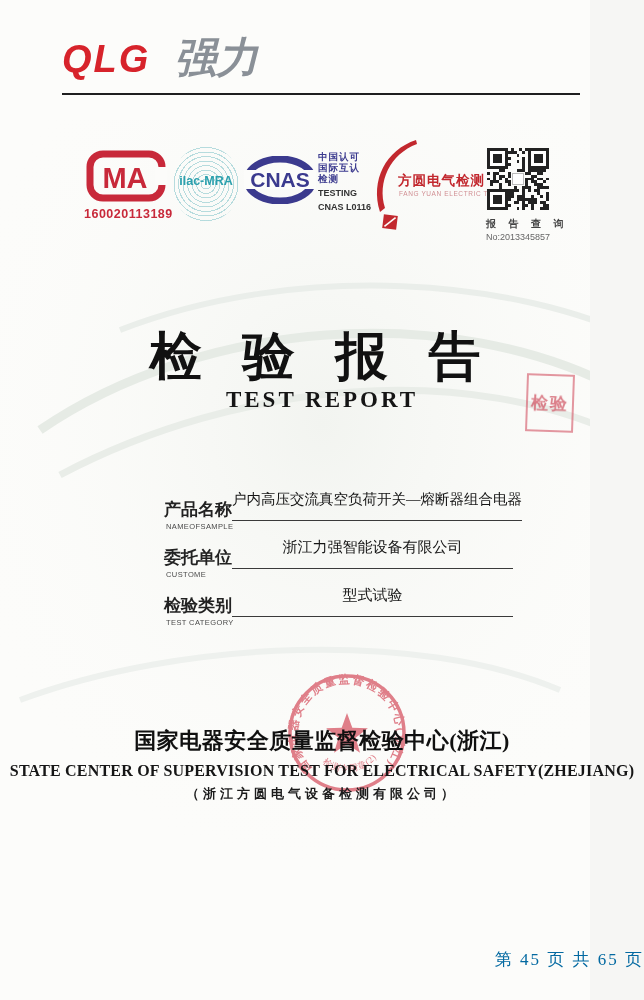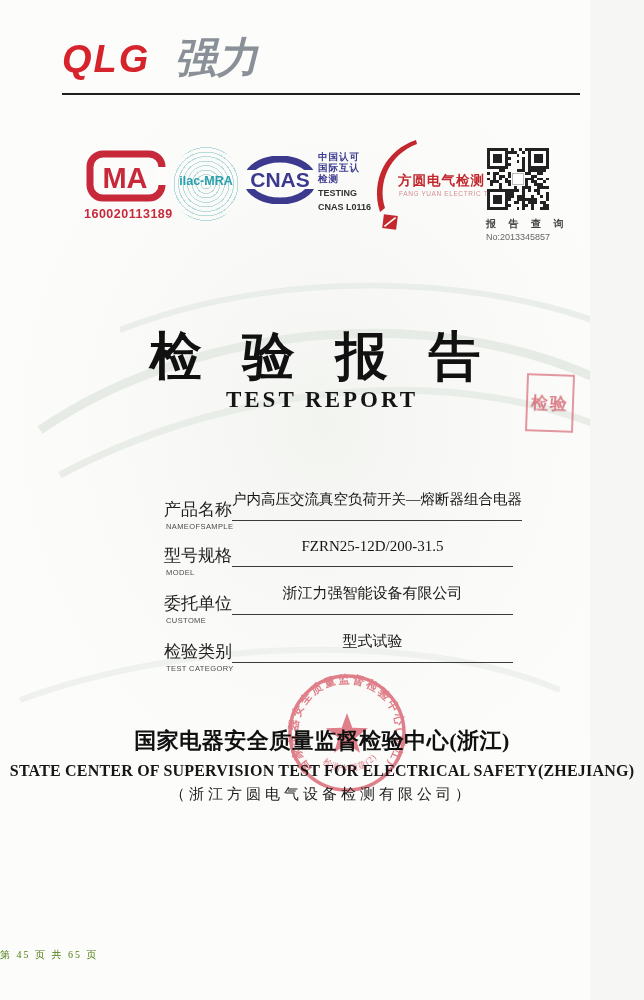--- a/index.html
+++ b/index.html
@@ -50,38 +50,38 @@
   .seal-sq { left:526px; top:374px; width:44px; height:54px;
     border:2px solid rgba(213,95,110,.65); transform:rotate(2deg);
     display:flex; align-items:center; justify-content:center;
     color:rgba(208,85,100,.75); font-size:17px; font-weight:bold; letter-spacing:2px;
     filter:blur(.3px); }
 
   
   .form { left:164px; top:490px; width:349px; }
   .frow { margin-bottom:7px; }
   .fline { display:flex; align-items:flex-end; }
-  .flabel { font-size:17px; color:#222; white-space:nowrap; }
+  .flabel { font-size:17px; color:#222; white-space:nowrap;font-weight:bold; }
   .fvalue { flex:1; border-bottom:1.4px solid #3a3a3a; text-align:center;
             font-size:15px; color:#151515; padding-bottom:11px; white-space:nowrap; }
   .fvalue.flush { text-align:left; font-size:14.5px; letter-spacing:0; }
   .fsub { font-family:"Liberation Sans",sans-serif; font-size:7.5px; color:#4a4a4a;
           letter-spacing:.4px; margin:1px 0 0 2px; }
 
   
   .stamp { left:282px; top:668px; width:130px; height:130px; z-index:1; opacity:.88; }
   .org-zh { left:0; top:726px; width:100%; text-align:center; font-size:22px; font-weight:bold;
             letter-spacing:.5px; color:#101010; z-index:2; }
   .org-en { left:0; top:762px; width:100%; text-align:center; font-size:16px; font-weight:bold;
             color:#161616; letter-spacing:.2px; z-index:2; }
-  .org-sub{ left:0; top:785px; width:100%; text-align:center; font-size:15px; font-weight:400;
+  .org-sub{ left:0; top:785px; width:100%; text-align:center; font-size:13px; font-weight:700;
             letter-spacing:4px; color:#1c1c1c; z-index:2; }
 
-  .footer { left:0; top:948px; width:100%; text-align:left; font-size:10px;
-            letter-spacing:2px; color:#4d7c0f; }
+  .footer { left:0; top:948px; width:100%; text-align:right; font-size:17px;
+            letter-spacing:2px; color:#0369a1; }
 </style>
 </head>
 <body>
 
 <div class="page">
 
   <svg class="wm" width="644" height="1000" viewBox="0 0 644 1000">
     <defs>
       <radialGradient id="tint" cx="50%" cy="40%" r="60%">
         <stop offset="0%" stop-color="#f2f4f0"></stop>
@@ -297,27 +297,20 @@
   <div class="layer form">
     <div class="frow">
       <div class="fline">
         <span class="flabel">产品名称</span>
         <span class="fvalue flush">户内高压交流真空负荷开关—熔断器组合电器</span>
       </div>
       <div class="fsub">NAMEOFSAMPLE</div>
     </div>
     <div class="frow">
       <div class="fline">
-        <span class="flabel">型号规格</span>
-        <span class="fvalue">FZRN25-12D/200-31.5</span>
-      </div>
-      <div class="fsub">MODEL</div>
-    </div>
-    <div class="frow">
-      <div class="fline">
         <span class="flabel">委托单位</span>
         <span class="fvalue">浙江力强智能设备有限公司</span>
       </div>
       <div class="fsub">CUSTOME</div>
     </div>
     <div class="frow">
       <div class="fline">
         <span class="flabel">检验类别</span>
         <span class="fvalue">型式试验</span>
       </div>

